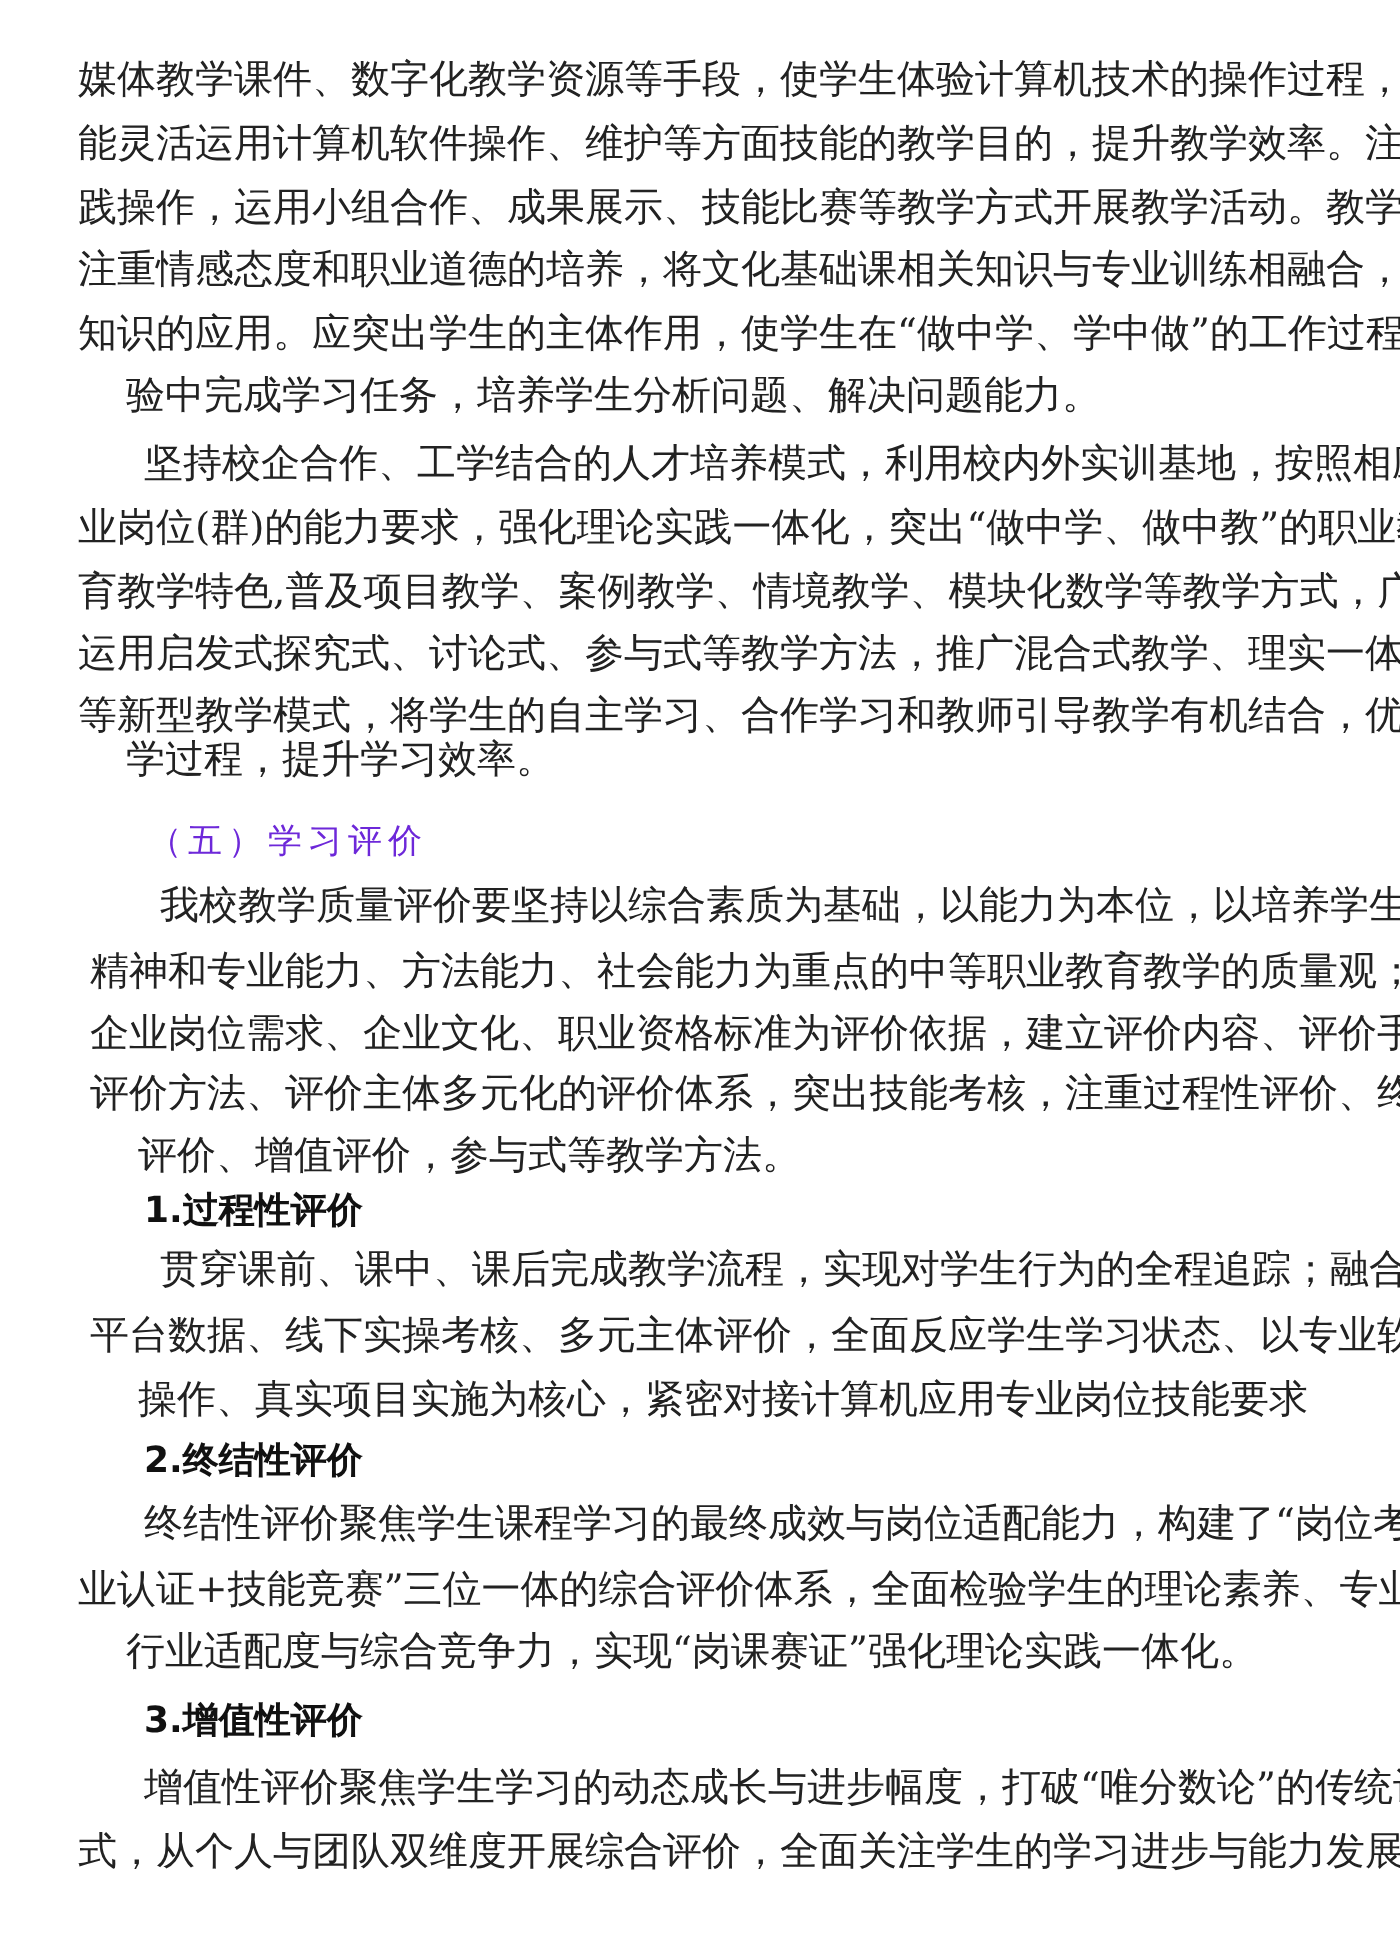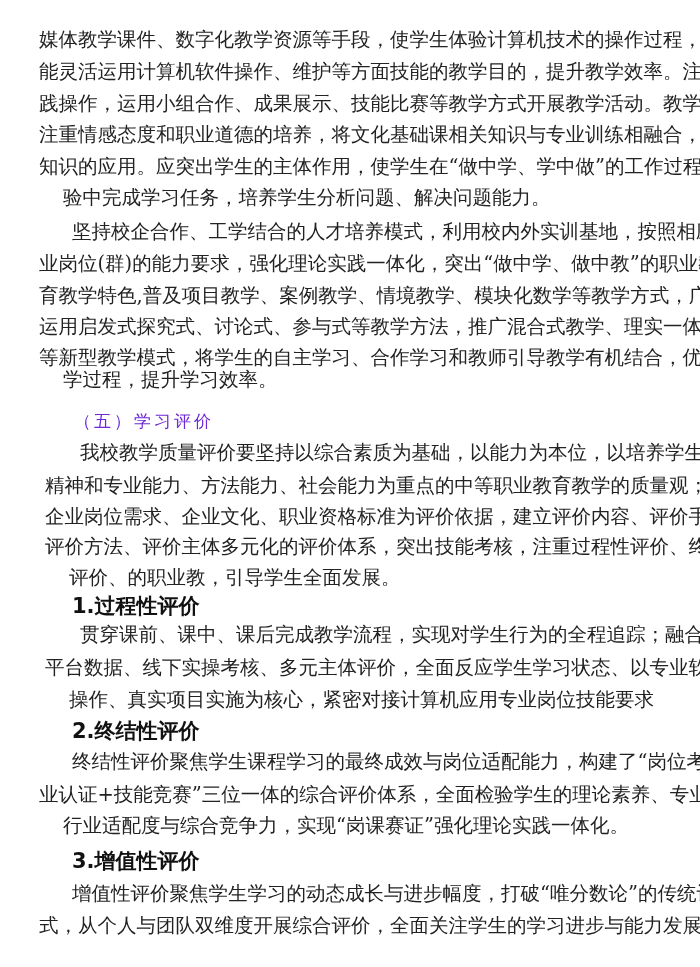--- a/index.html
+++ b/index.html
@@ -9,21 +9,21 @@
   .line { position: absolute; left: 39px; width: 616px; height: 32px; line-height: 32px;
           font-size: 19.5px; white-space: nowrap; text-align: justify; text-align-last: justify;
           letter-spacing: 0; }
   .line.last { text-align-last: left; margin-left: 24px; }
   .line.indent { left: 72px; width: 583px; }
   .line.p3 { left: 45px; width: 610px; }
   .line.p3.indent { left: 80px; width: 575px; }
   .heading-kai { position: absolute; left: 74px; height: 32px; line-height: 32px;
           font-size: 17px; white-space: nowrap; letter-spacing: 3px; color: #6d28d9; }
   .heading-bold { position: absolute; left: 72px; height: 32px; line-height: 32px;
-          font-size: 21px; font-weight: bold; white-space: nowrap;
+          font-size: 18px; font-weight: bold; white-space: nowrap;
           font-family: "DejaVu Sans", "Liberation Sans", sans-serif; color: #111111; }
 </style>
 </head>
 <body>
 
 <div class="page">
 
   <div class="line" style="top:24px">媒体教学课件、数字化教学资源等手段，使学生体验计算机技术的操作过程，达到</div>
   <div class="line" style="top:56px">能灵活运用计算机软件操作、维护等方面技能的教学目的，提升教学效率。注重实</div>
   <div class="line" style="top:88px">践操作，运用小组合作、成果展示、技能比赛等教学方式开展教学活动。教学中应</div>
@@ -37,21 +37,21 @@
   <div class="line" style="top:311px">运用启发式探究式、讨论式、参与式等教学方法，推广混合式教学、理实一体教学</div>
   <div class="line" style="top:342px">等新型教学模式，将学生的自主学习、合作学习和教师引导教学有机结合，优化教</div>
   <div class="line last" style="top:364px">学过程，提升学习效率。</div>
 
   <div class="heading-kai" style="top:405px">（五）学习评价</div>
 
   <div class="line p3 indent" style="top:437px">我校教学质量评价要坚持以综合素质为基础，以能力为本位，以培养学生创新</div>
   <div class="line p3" style="top:470px">精神和专业能力、方法能力、社会能力为重点的中等职业教育教学的质量观；以</div>
   <div class="line p3" style="top:501px">企业岗位需求、企业文化、职业资格标准为评价依据，建立评价内容、评价手段、</div>
   <div class="line p3" style="top:531px">评价方法、评价主体多元化的评价体系，突出技能考核，注重过程性评价、终结性</div>
-  <div class="line p3 last" style="top:562px">评价、的职业教，引导学生全面发展。</div>
+  <div class="line p3 last" style="top:562px">评价、增值评价，参与式等教学方法。</div>
 
   <div class="heading-bold" style="top:590px">1.过程性评价</div>
   <div class="line p3 indent" style="top:619px">贯穿课前、课中、课后完成教学流程，实现对学生行为的全程追踪；融合线上</div>
   <div class="line p3" style="top:652px">平台数据、线下实操考核、多元主体评价，全面反应学生学习状态、以专业软件</div>
   <div class="line p3 last" style="top:684px">操作、真实项目实施为核心，紧密对接计算机应用专业岗位技能要求</div>
 
   <div class="heading-bold" style="top:715px">2.终结性评价</div>
   <div class="line indent" style="top:746px">终结性评价聚焦学生课程学习的最终成效与岗位适配能力，构建了“岗位考核+行</div>
   <div class="line" style="top:779px">业认证+技能竞赛”三位一体的综合评价体系，全面检验学生的理论素养、专业技能、</div>
   <div class="line last" style="top:810px">行业适配度与综合竞争力，实现“岗课赛证”强化理论实践一体化。</div>

